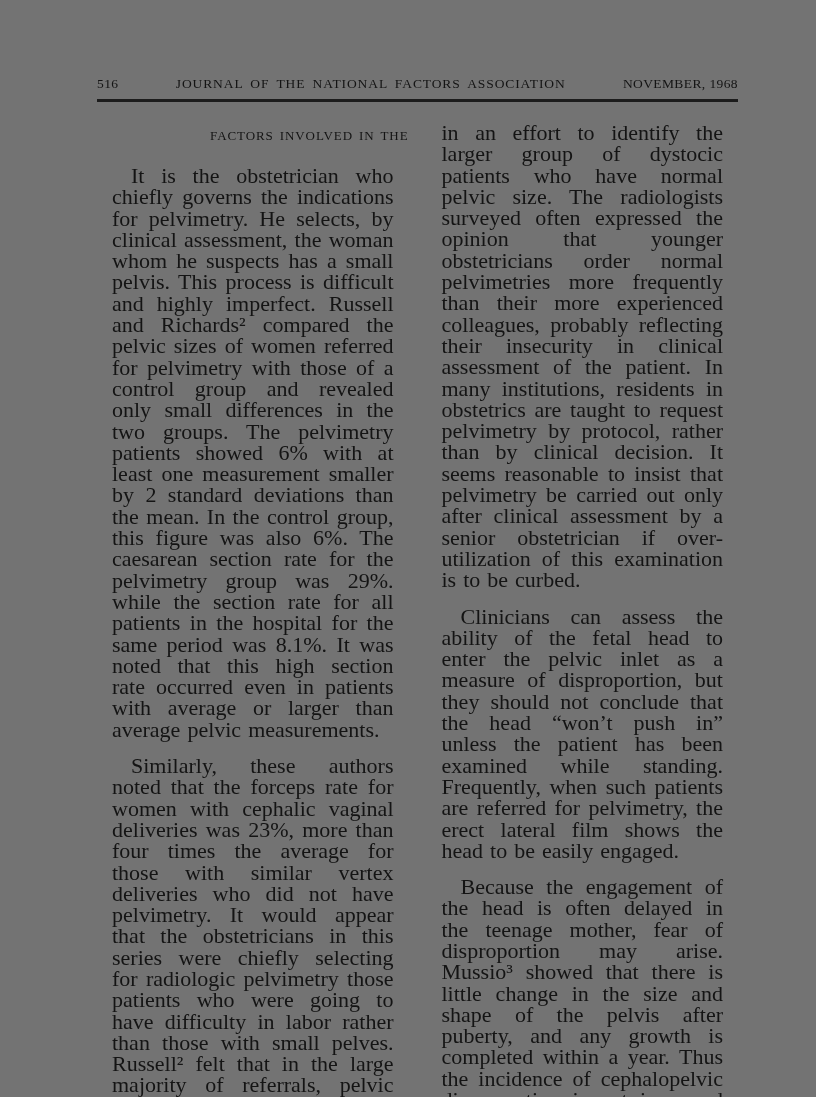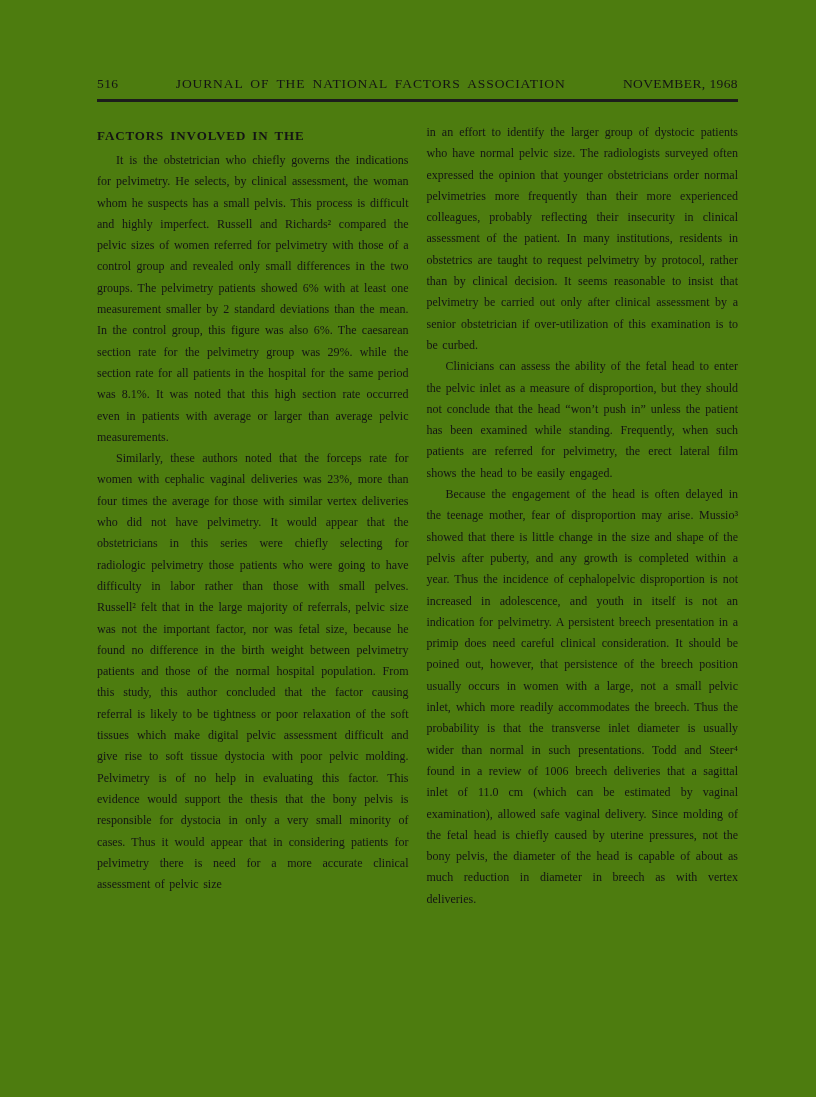--- a/index.html
+++ b/index.html
@@ -4,21 +4,21 @@
 <style>
   html, body {
     margin: 0;
     padding: 0;
     background: #ffffff;
   }
   .page {
     position: relative;
     width: 816px;
     height: 1097px;
-    background: #4d7c0f;
+    background: #737373;
     overflow: hidden;
     font-family: "Liberation Serif", serif;
     color: #141414;
   }
   .running-head {
     position: absolute;
     top: 76px;
     left: 97px;
     width: 641px;
     display: flex;
@@ -46,38 +46,38 @@
     left: 97px;
     width: 641px;
     display: flex;
     gap: 18px;
   }
   .col {
     flex: 1 1 0;
     min-width: 0;
   }
   .section-heading {
-    text-align: left;
-    font-weight: 700;
+    text-align: right;
+    font-weight: 400;
     font-size: 13px;
     letter-spacing: 0.9px;
     word-spacing: 2px;
     margin: 9px 0 0 0;
     line-height: 28px;
   }
   .section-heading .line {
     display: block;
   }
   .body-start {
     margin-top: 11px;
   }
   p.body-text {
-    margin: 0;
+    margin: 15px;
     text-align: justify;
-    font-size: 12px;
+    font-size: 22px;
     line-height: 21.3px;
     word-spacing: 1.5px;
   }
   p.body-text.indent {
     text-indent: 19px;
   }
 </style>
 </head>
 <body>
 

